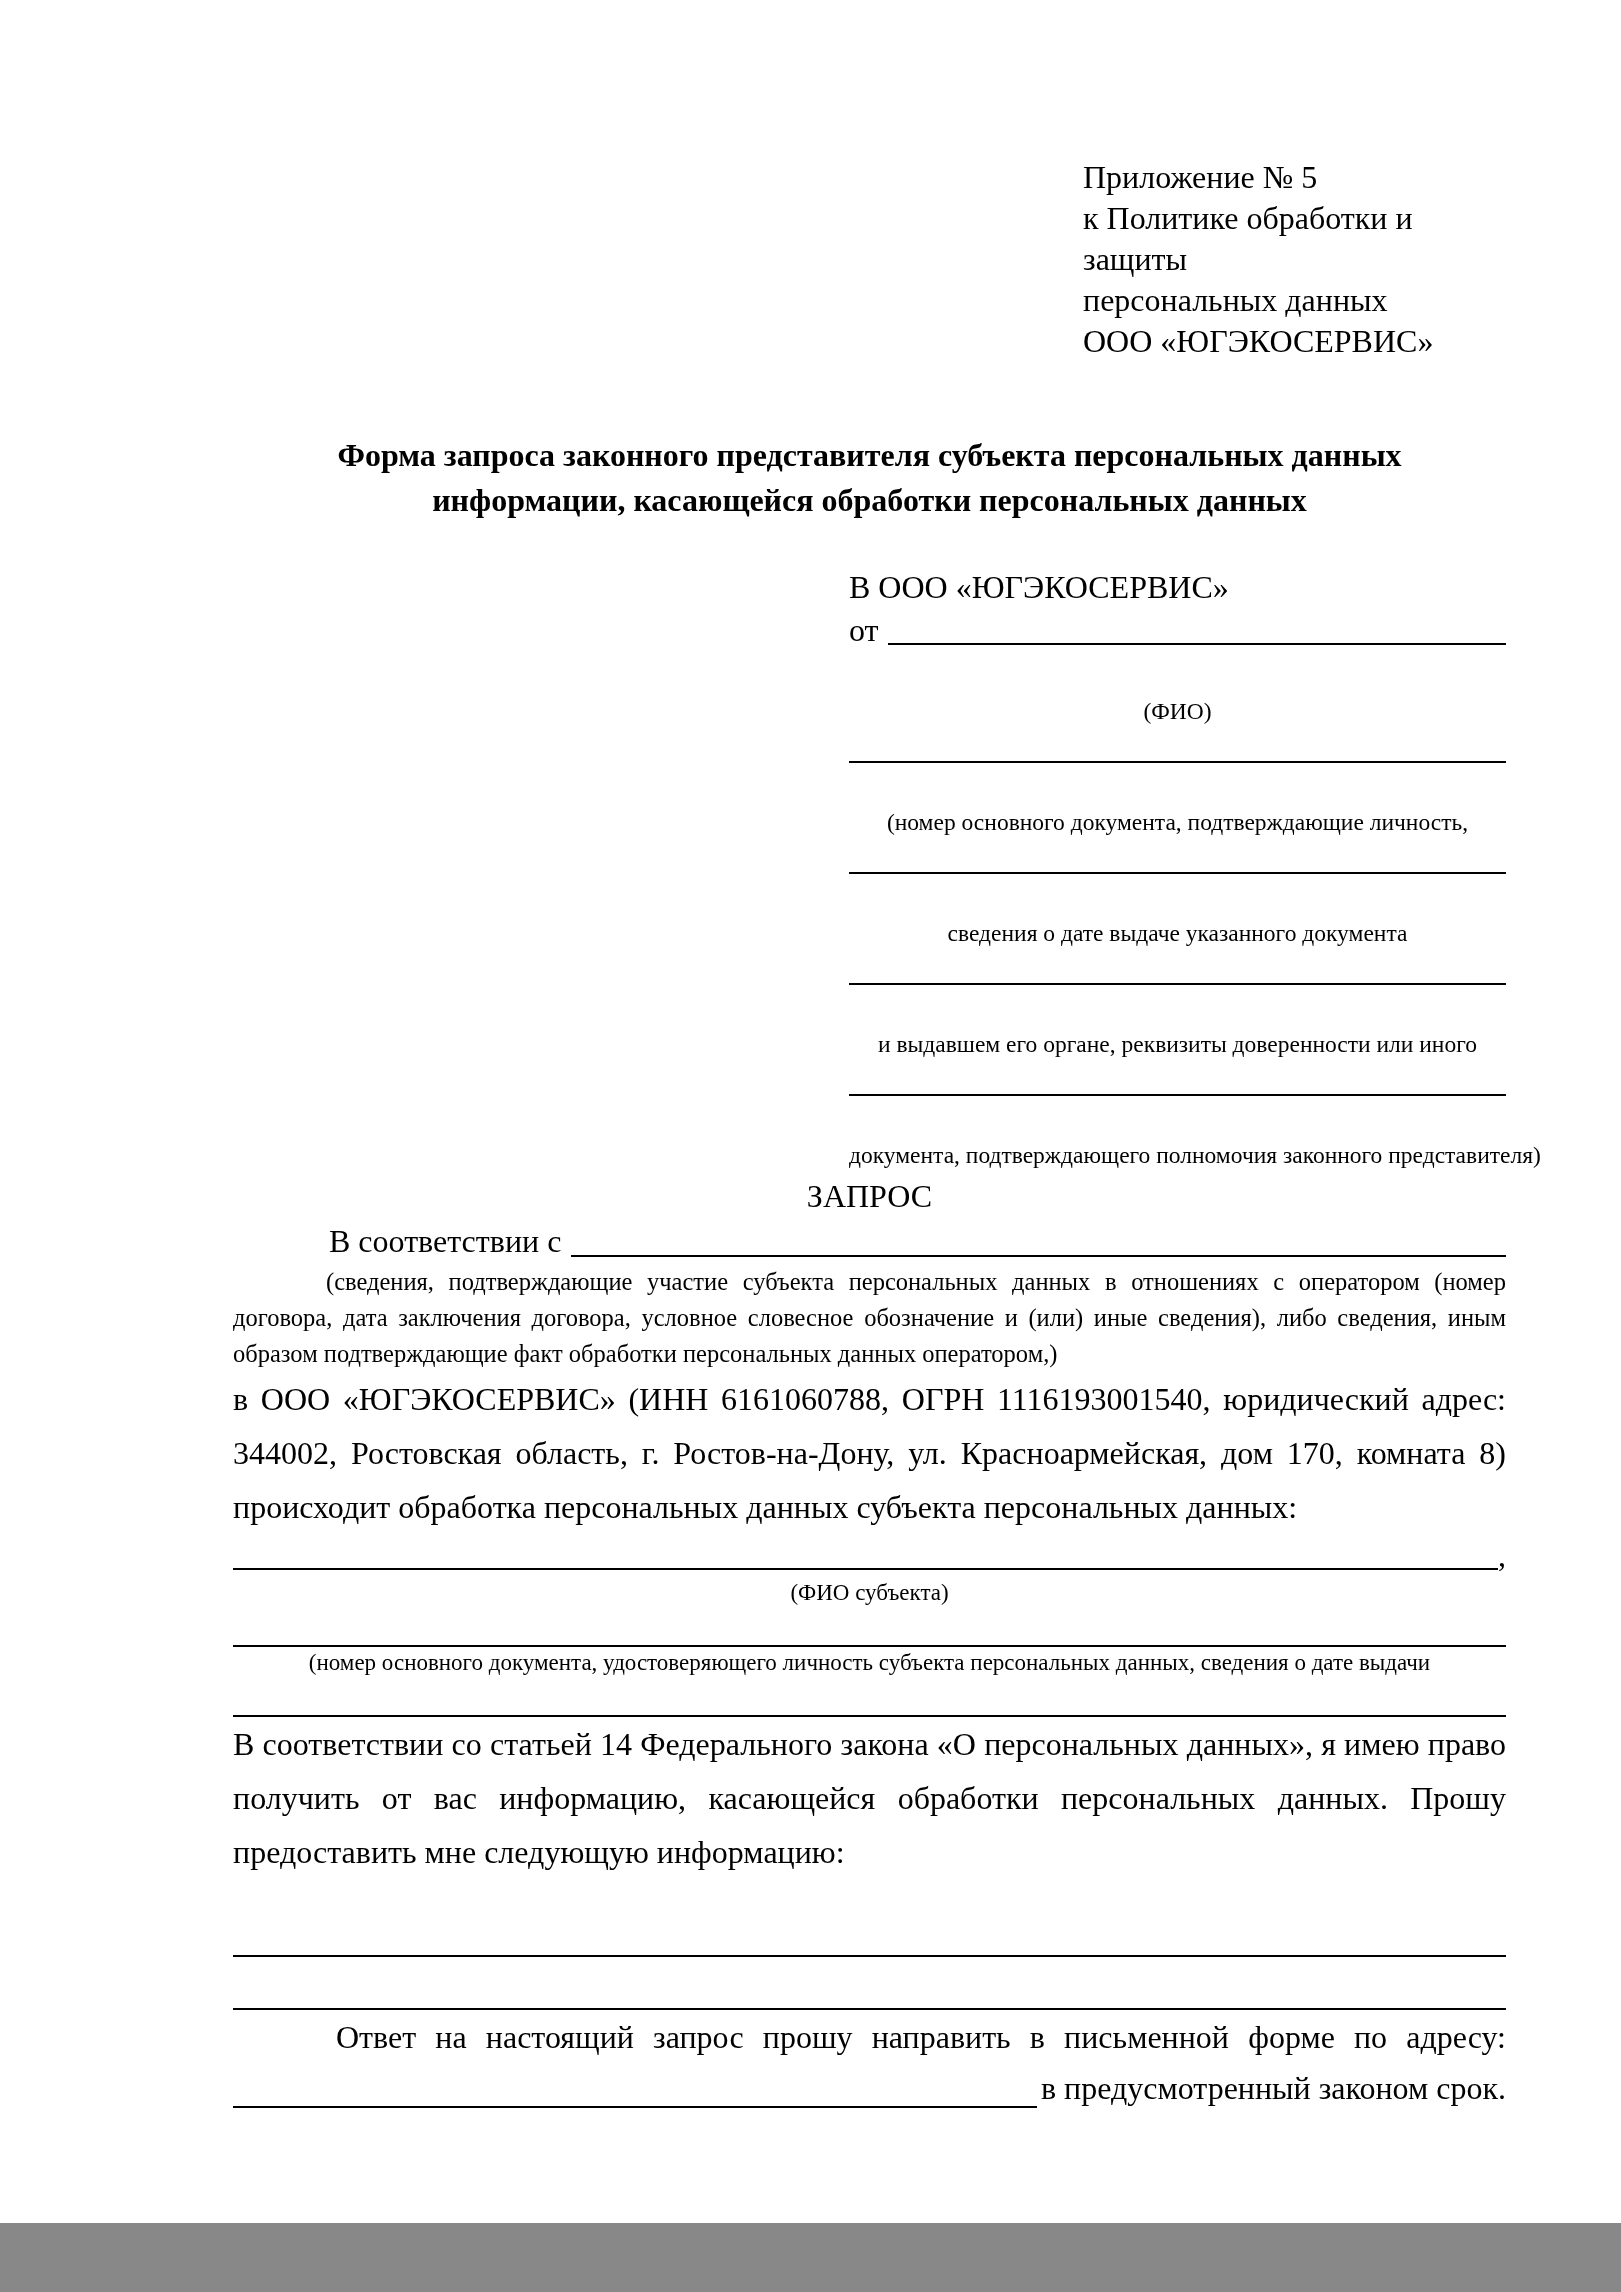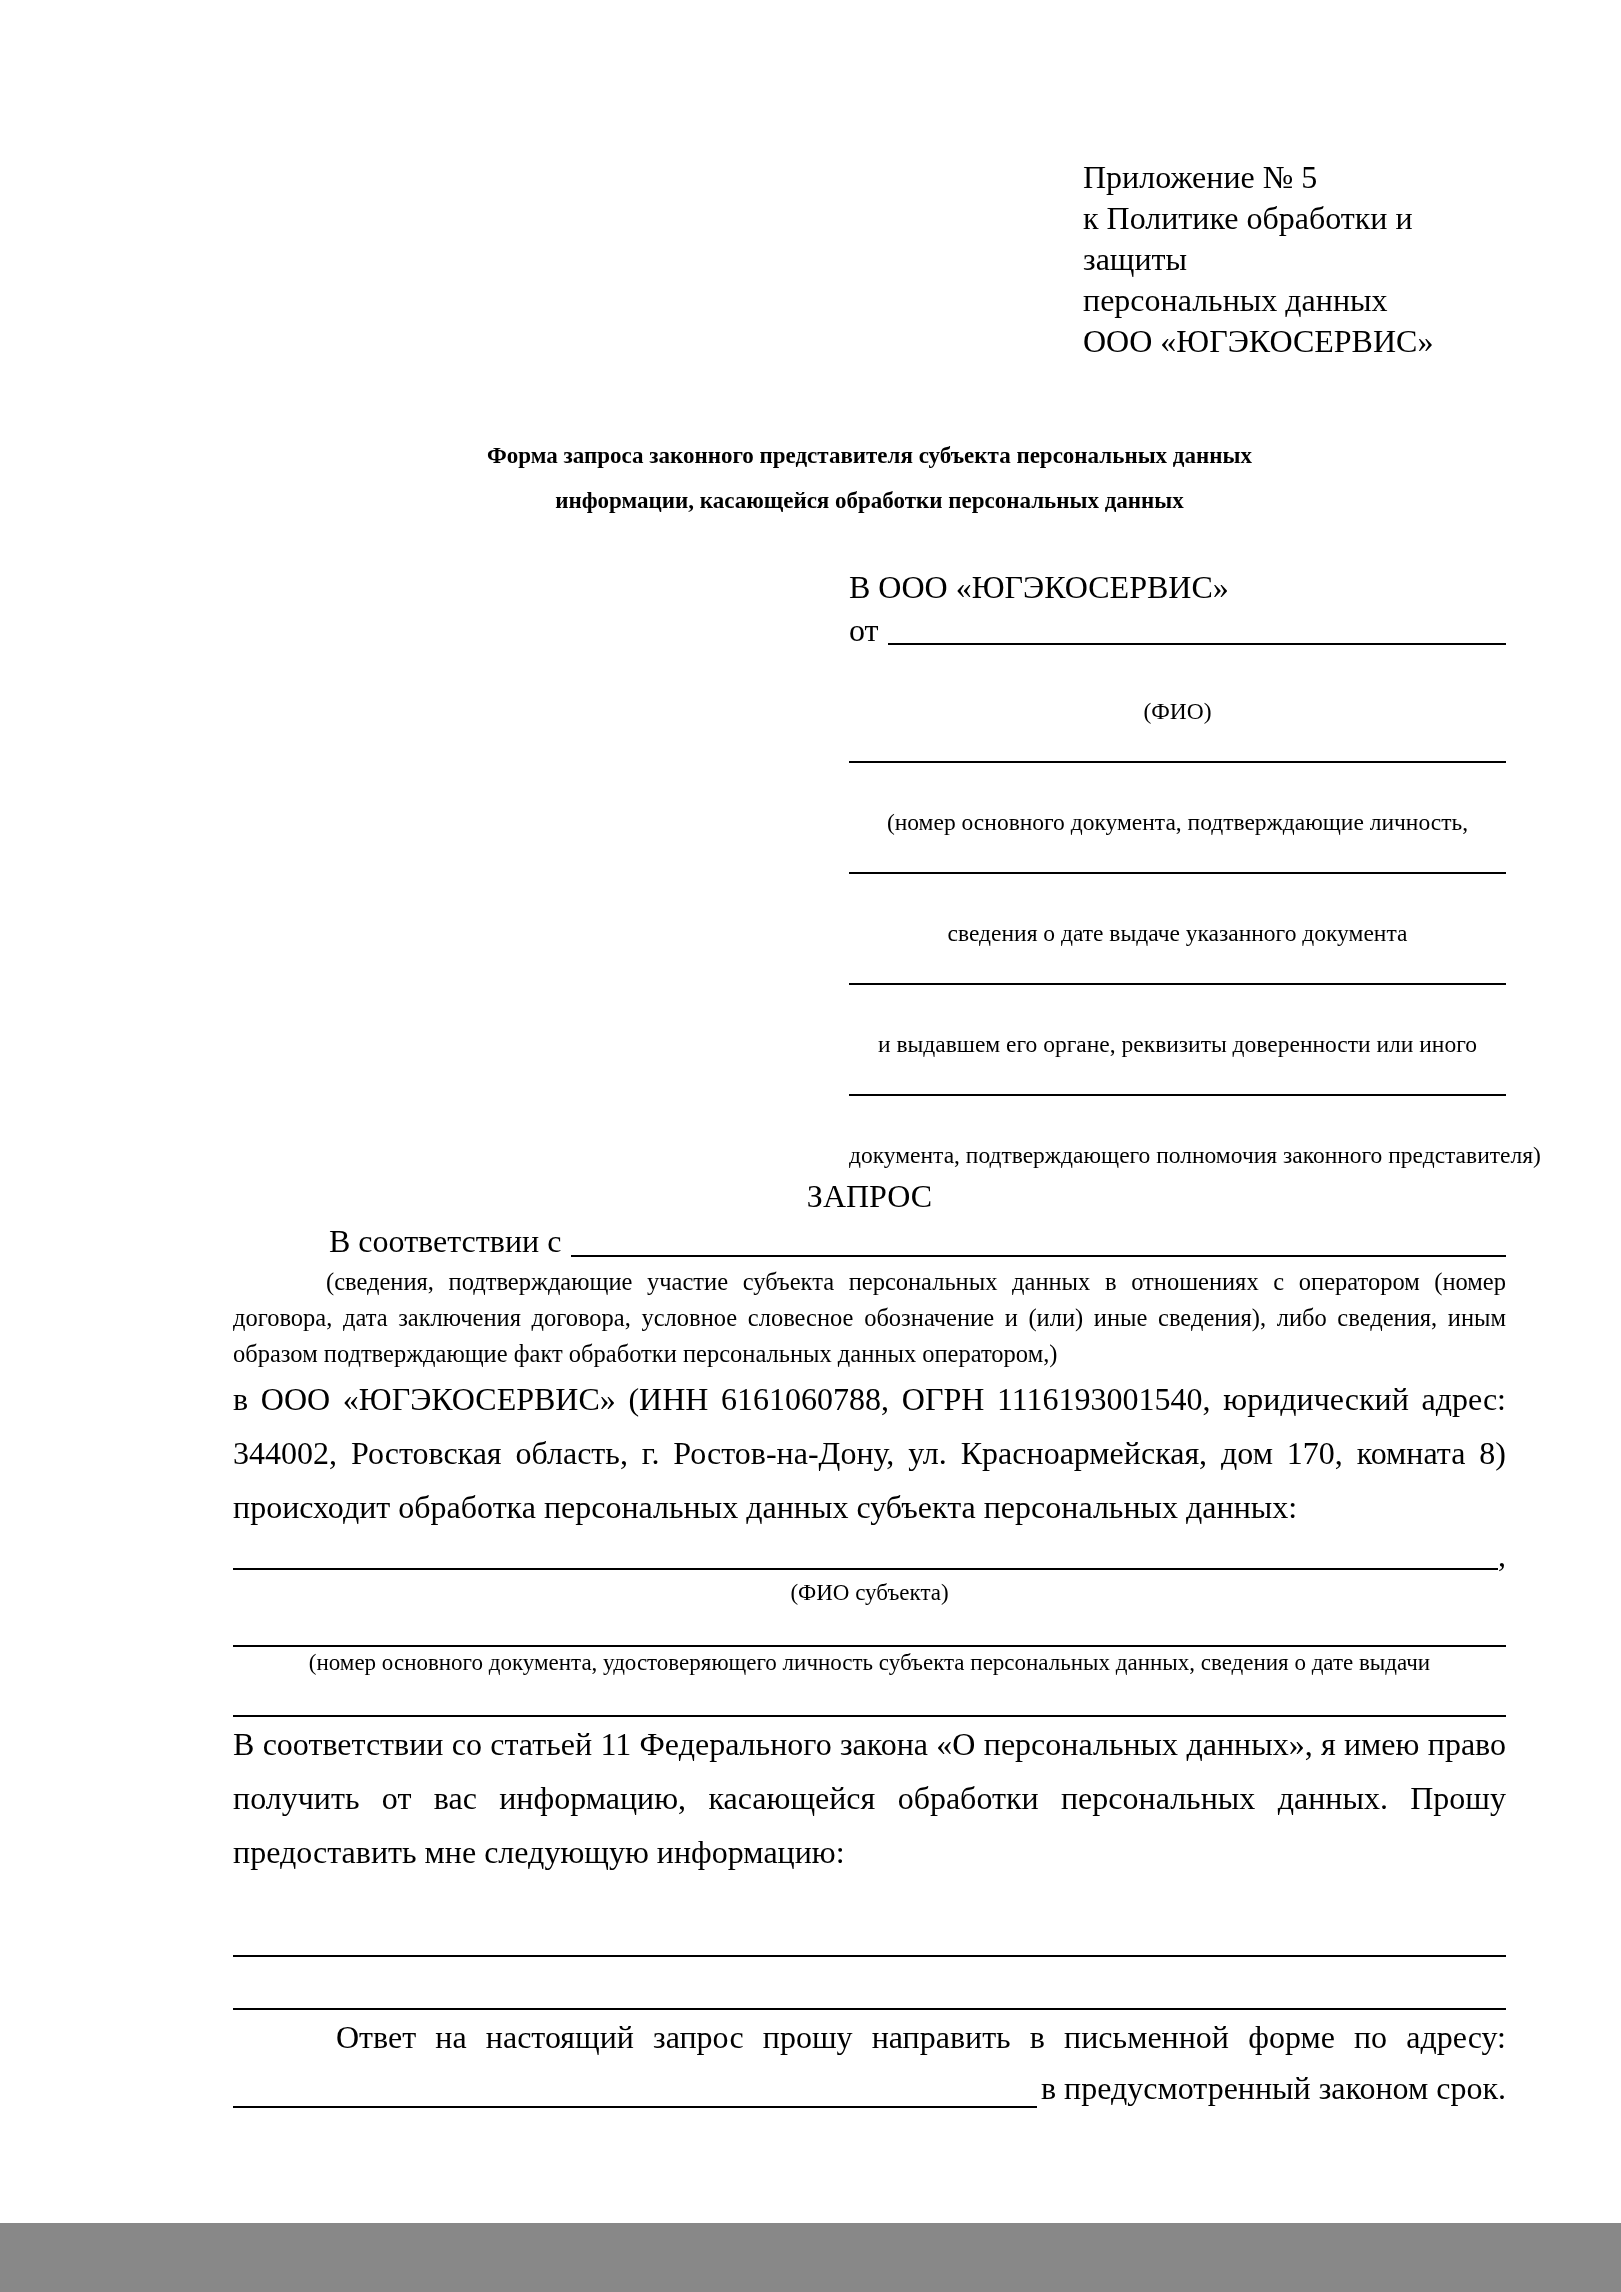--- a/index.html
+++ b/index.html
@@ -11,21 +11,21 @@
     color:#000000;
     font-family:"Liberation Serif","DejaVu Serif",serif;
     font-size:32px;line-height:54px;
     box-sizing:border-box;
     padding:0 115px 0 233px;
     overflow:hidden;
   }
   
   .header-block{margin-top:157px;margin-left:850px;line-height:41px;}
   
-  .title{margin-top:71px;font-weight:bold;font-size:23px;line-height:45px;text-align:center;}
+  .title{margin-top:71px;font-weight:bold;font-size:32px;line-height:45px;text-align:center;}
   
   .addressee{margin-top:43px;margin-left:616px;}
   .addr-to{line-height:43px;}
   .row{display:flex;align-items:flex-end;line-height:43px;}
   .fill-line{flex:1;border-bottom:2.9px solid #000;margin:0 0 6.9px 9.8px;height:0;}
   .fill-line.nolabel{margin-left:0;}
   .ucaption{font-size:23.5px;line-height:29px;text-align:center;white-space:nowrap;margin-top:45px;}
   .ublock .uline{height:35px;border-bottom:2.9px solid #000;}
   
   .zapros{margin-top:3.9px;text-align:center;line-height:45px;}
@@ -102,21 +102,21 @@
     <span class="fill-line nolabel"></span>
     <span>,</span>
   </div>
   <div class="ucaption-wide">(ФИО субъекта)</div>
 
   <div class="uline-wide"></div>
   <div class="ucaption-wide">(номер основного документа, удостоверяющего личность субъекта персональных данных, сведения о дате выдачи</div>
 
   <div class="uline-wide"></div>
 
-  <p class="body-par">В соответствии со статьей 11 Федерального закона «О персональных данных», я имею право получить от вас информацию, касающейся обработки персональных данных. Прошу предоставить мне следующую информацию:</p>
+  <p class="body-par">В соответствии со статьей 14 Федерального закона «О персональных данных», я имею право получить от вас информацию, касающейся обработки персональных данных. Прошу предоставить мне следующую информацию:</p>
 
   <div class="gap28"></div>
   <div class="blankline"></div>
   <div class="blankline"></div>
 
   <p class="body-par reply">Ответ на настоящий запрос прошу направить в письменной форме по адресу:</p>
 
   <div class="row tail-row">
     <span class="fill-line"></span>
     <span>в предусмотренный законом срок.</span>

